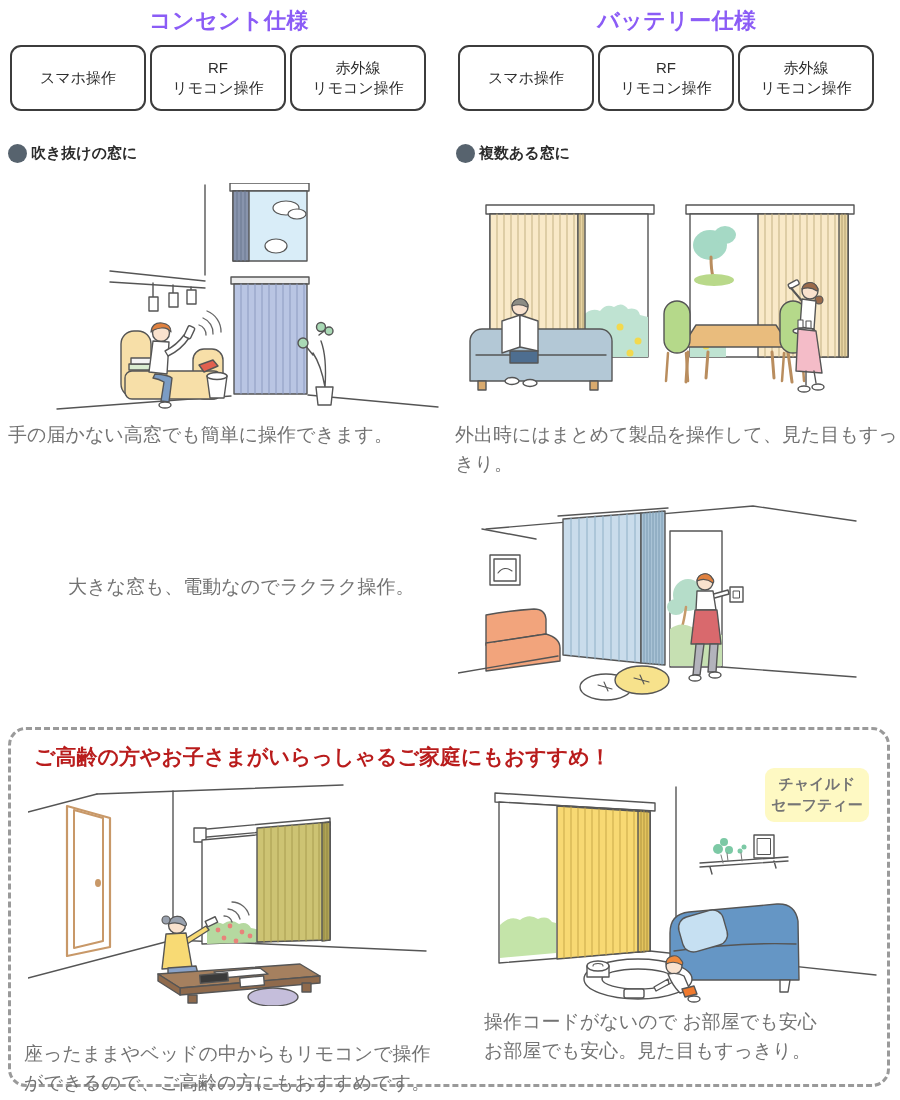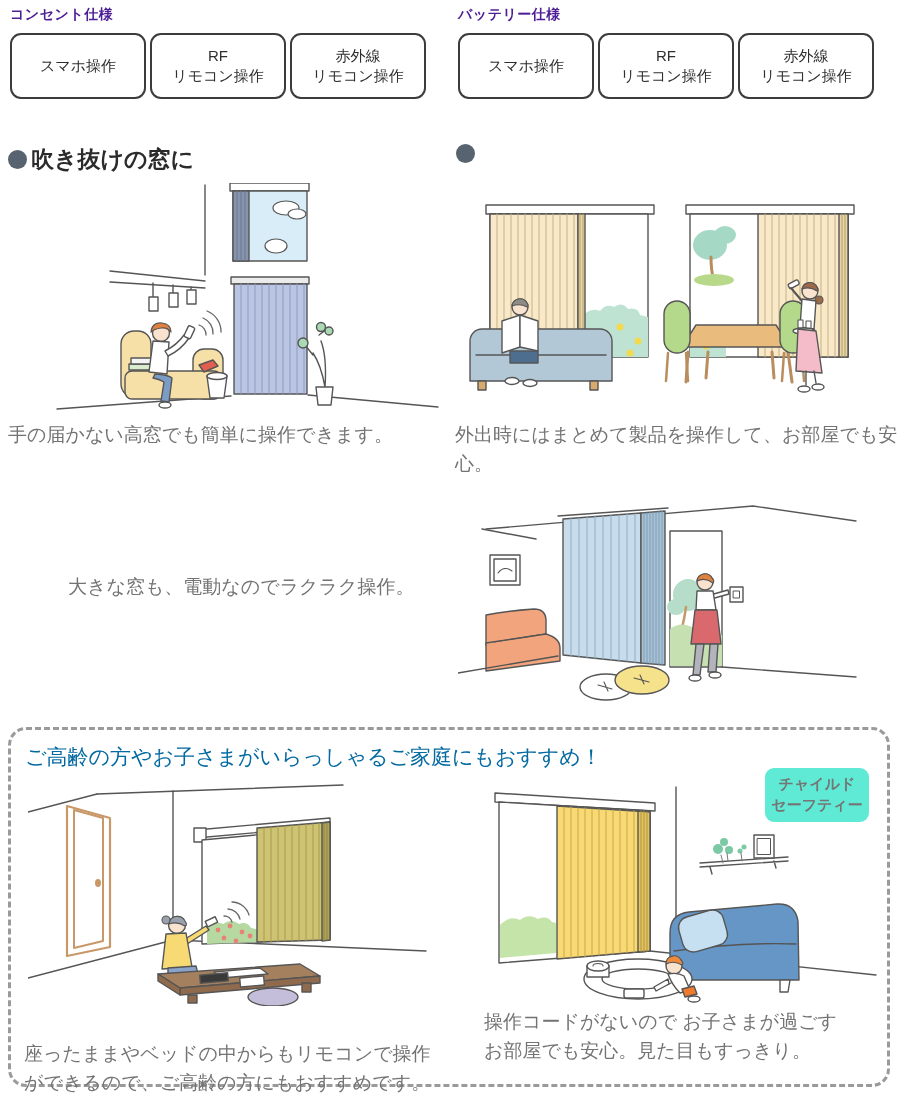--- a/index.html
+++ b/index.html
@@ -2,27 +2,27 @@
 <html><head>
 <meta charset="utf-8">
 <style>
   html,body{margin:0;padding:0;background:#fff;}
   .page{position:relative;width:900px;height:1100px;background:#ffffff;
         font-family:"Liberation Sans","DejaVu Sans",sans-serif;color:#2e2e2e;overflow:hidden;}
 
   .spec-group{position:absolute;top:6px;width:438px;}
   #spec-outlet{left:10px;}
   #spec-battery{left:458px;}
-  .spec-title{font-size:14px;font-weight:700;letter-spacing:.5px;color:#4c1d95;}
+  .spec-title{font-size:22px;font-weight:700;letter-spacing:.5px;color:#8b5cf6;text-align:center;}
   .spec-buttons{display:flex;gap:4px;margin-top:9px;}
   .spec-btn{box-sizing:border-box;width:136px;height:66px;background:#fff;border:2px solid #3c3c3c;
             border-radius:11px;display:flex;flex-direction:column;align-items:center;justify-content:center;
             font-size:15px;line-height:1.35;text-align:center;color:#2e2e2e;}
 
-  .sec-heading{position:absolute;display:flex;align-items:center;gap:4px;font-size:23px;font-weight:700;color:#2b2b2b;}
+  .sec-heading{position:absolute;display:flex;align-items:center;gap:4px;font-size:15px;font-weight:700;color:#2b2b2b;}
   .bullet{width:19px;height:19px;border-radius:50%;background:#57636e;flex:0 0 auto;}
   #heading-atrium{left:8px;top:144px;}
   #heading-multiple{left:456px;top:144px;}
   #heading-large{left:64px;top:528px;}
 
   .caption{position:absolute;font-size:19px;line-height:1.5;color:#737373;}
   #caption-atrium{left:8px;top:421px;}
   #caption-multiple{left:455px;top:421px;}
   #caption-large{left:68px;top:573px;}
   #caption-senior{left:24px;top:1008px;margin-top:32px;}
@@ -31,22 +31,22 @@
   .illus{position:absolute;}
   #illus-atrium{left:55px;top:183px;width:385px;height:232px;}
   #illus-multiple{left:458px;top:183px;width:440px;height:232px;}
   #illus-large{left:458px;top:503px;width:440px;height:215px;}
   #illus-senior{left:28px;top:778px;width:432px;height:228px;}
   #illus-child{left:478px;top:783px;width:404px;height:220px;}
   .illus svg{display:block;width:100%;height:100%;}
 
   .dashed-box{position:absolute;left:8px;top:727px;width:882px;height:360px;border:3px dashed #9a9a9a;
               border-radius:18px;box-sizing:border-box;}
-  .recommend-heading{position:absolute;left:25px;top:743px;font-size:21px;font-weight:400;color:#0369a1;}
-  .badge{position:absolute;left:765px;top:768px;width:104px;padding:5px 0 7px;background:#5eead4;
+  .recommend-heading{position:absolute;left:34px;top:743px;font-size:21px;font-weight:700;color:#b91c1c;}
+  .badge{position:absolute;left:765px;top:768px;width:104px;padding:5px 0 7px;background:#fef9c3;
          border-radius:9px;text-align:center;font-size:15px;font-weight:700;line-height:1.4;color:#757575;}
 </style>
 </head>
 <body>
 
 <div class="page">
 
   <div class="spec-group" id="spec-outlet">
     <div class="spec-title">コンセント仕様</div>
     <div class="spec-buttons">
@@ -82,20 +82,21 @@
       </div>
     </div>
   </div>
 
   <div class="sec-heading" id="heading-atrium">
     <span class="bullet"></span>
     <span>吹き抜けの窓に</span>
   </div>
   <div class="sec-heading" id="heading-multiple">
     <span class="bullet"></span>
+    <span>複数ある窓に</span>
   </div>
 
   <div class="illus" id="illus-atrium">
     <svg viewBox="0 0 385 232">
       <g stroke="#555" stroke-width="1.4" fill="none" stroke-linecap="round" stroke-linejoin="round">
         <line x1="150" y1="2" x2="150" y2="92"></line>
         <path d="M55,88 L150,98 M55,99 L150,105"></path>
         <path d="M98,100 V114 M118,102 V110 M136,104 V107"></path>
         <rect x="94" y="114" width="9" height="14" fill="#fff"></rect>
         <rect x="114" y="110" width="9" height="14" fill="#fff"></rect>
@@ -241,21 +242,21 @@
         <path d="M176,175 l15,4 M182,172 l4,9" stroke-width="1.1"></path>
         <path d="M0,170 L100,153 M264,164 L398,174"></path>
       </g>
     </svg>
   </div>
 
   <div class="caption" id="caption-atrium">
     <div>手の届かない高窓でも簡単に操作できます。</div>
   </div>
   <div class="caption" id="caption-multiple">
-    <div>外出時にはまとめて製品を操作して、お部屋でも安心。</div>
+    <div>外出時にはまとめて製品を操作して、見た目もすっきり。</div>
   </div>
   <div class="caption" id="caption-large">
     <div>大きな窓も、電動なのでラクラク操作。</div>
   </div>
 
   <div class="dashed-box"></div>
   <div class="recommend-heading">ご高齢の方やお子さまがいらっしゃるご家庭にもおすすめ！</div>
   <div class="badge">
     <div>チャイルド</div>
     <div>セーフティー</div>
@@ -350,17 +351,17 @@
         <ellipse cx="216" cy="216" rx="6" ry="3" fill="#fff"></ellipse>
       </g>
     </svg>
   </div>
 
   <div class="caption" id="caption-senior">
     <div>座ったままやベッドの中からもリモコンで操作</div>
     <div>ができるので、ご高齢の方にもおすすめです。</div>
   </div>
   <div class="caption" id="caption-child">
-    <div>操作コードがないので お子さまが過ごす</div>
+    <div>操作コードがないので お部屋でも安心</div>
     <div>お部屋でも安心。見た目もすっきり。</div>
   </div>
 
 </div>
 
 </body></html>

